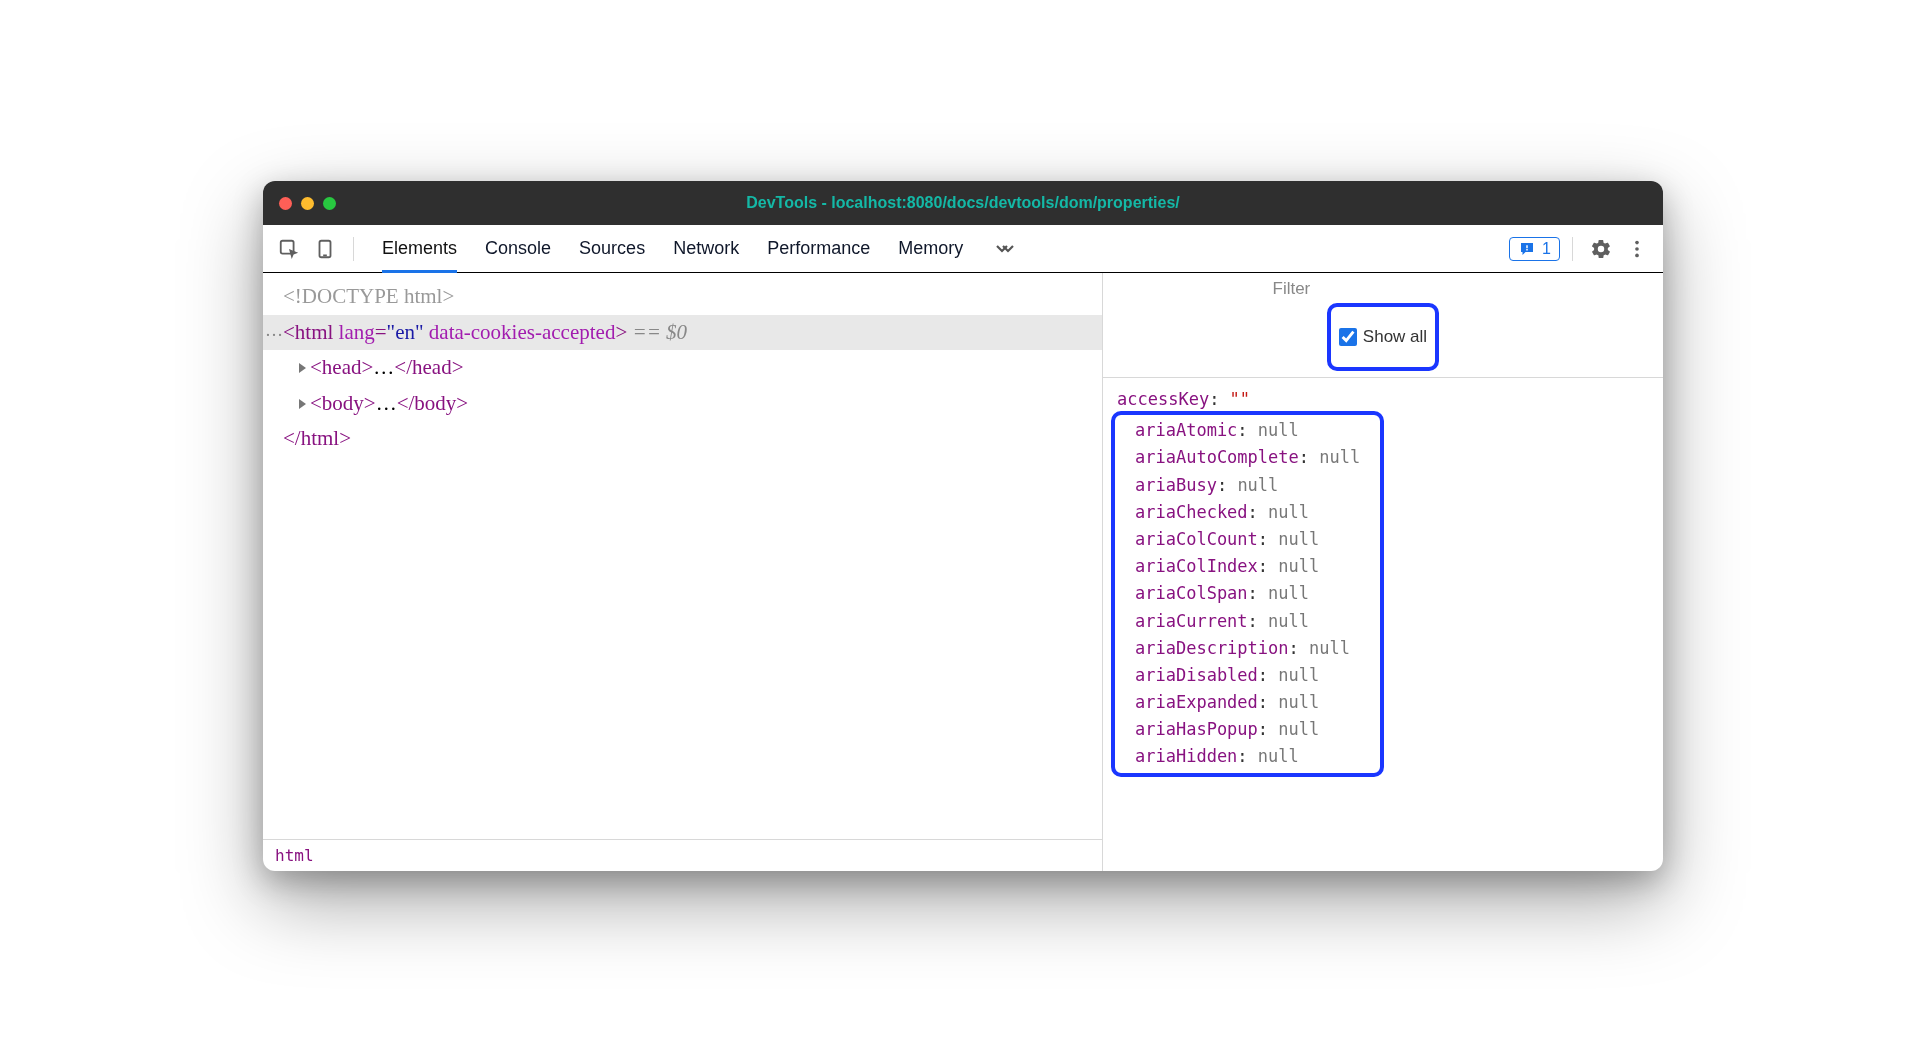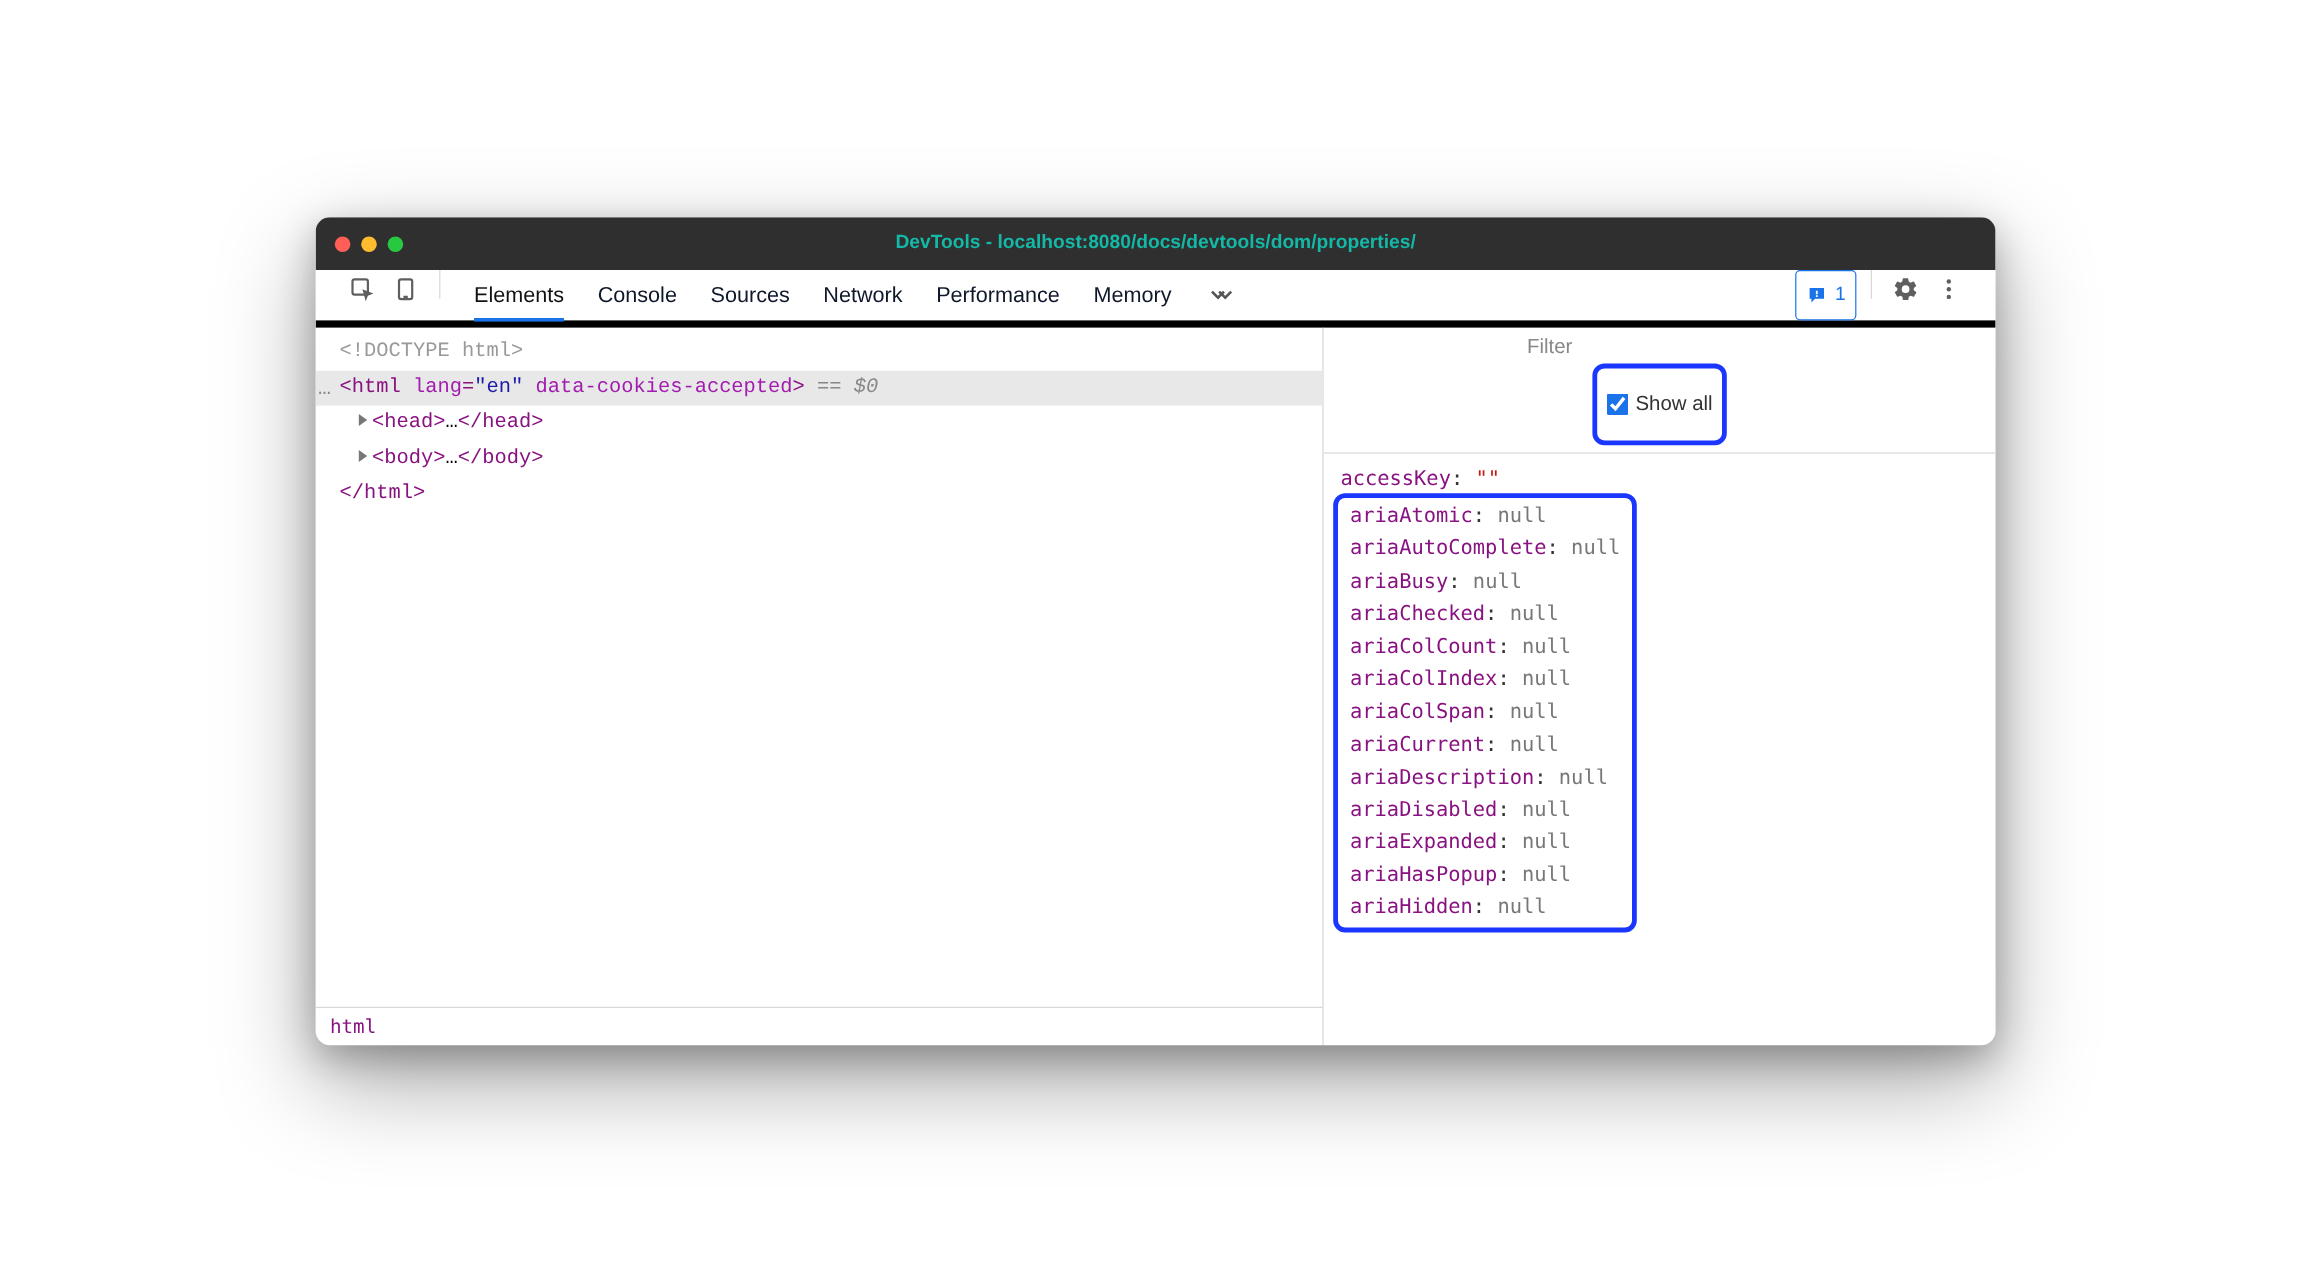--- a/index.html
+++ b/index.html
@@ -41,22 +41,23 @@
     left: 0; right: 0;
     text-align: center;
     color: #14b8a6;
     font-size: 16px;
     font-weight: 600;
     pointer-events: none;
   }
   .toolbar {
     height: 48px;
     display: flex;
-    padding: 0 23px;
-    border-bottom: 6px solid #000000;
+    align-items: center;
+    padding: 0 10px;
+    border-bottom: 1px solid #000000;
     gap: 4px;
     flex-shrink: 0;
   }
   .tb-icon {
     width: 32px; height: 32px;
     display: flex; align-items: center; justify-content: center;
     color: #5f5f5f;
     cursor: pointer;
     border-radius: 4px;
   }
@@ -104,22 +105,22 @@
   }
   .dom-panel {
     flex: 1;
     display: flex;
     flex-direction: column;
     border-right: 1px solid #d8d8d8;
     min-width: 0;
   }
   .dom-tree {
     flex: 1;
-    font-family: Liberation Mono, monospace;
-    font-size: 17px;
+    font-family: Liberation Serif, serif;
+    font-size: 21px;
     padding: 6px 0 0 0;
     overflow: auto;
   }
   .dom-line {
     padding: 2px 12px 2px 20px;
     white-space: pre;
     line-height: 1.5;
   }
   .dom-line.sel {
     background: #e8e8e8;
@@ -226,21 +227,21 @@
     line-height: 1.6;
   }
   .prop-row { white-space: nowrap; }
   .prop-name { color: #881280; }
   .prop-colon { color: #333; }
   .prop-val { color: #777; }
   .prop-val.str { color: #c41a16; }
   .highlight-box {
     border: 4px solid #1a36ff;
     border-radius: 10px;
-    padding: 2px 10px;
+    padding: 2px 20px;
     margin: -2px -6px;
     display: inline-block;
   }
   svg { display: block; }
 </style>
 </head>
 <body>
 
 <div class="window">
 

